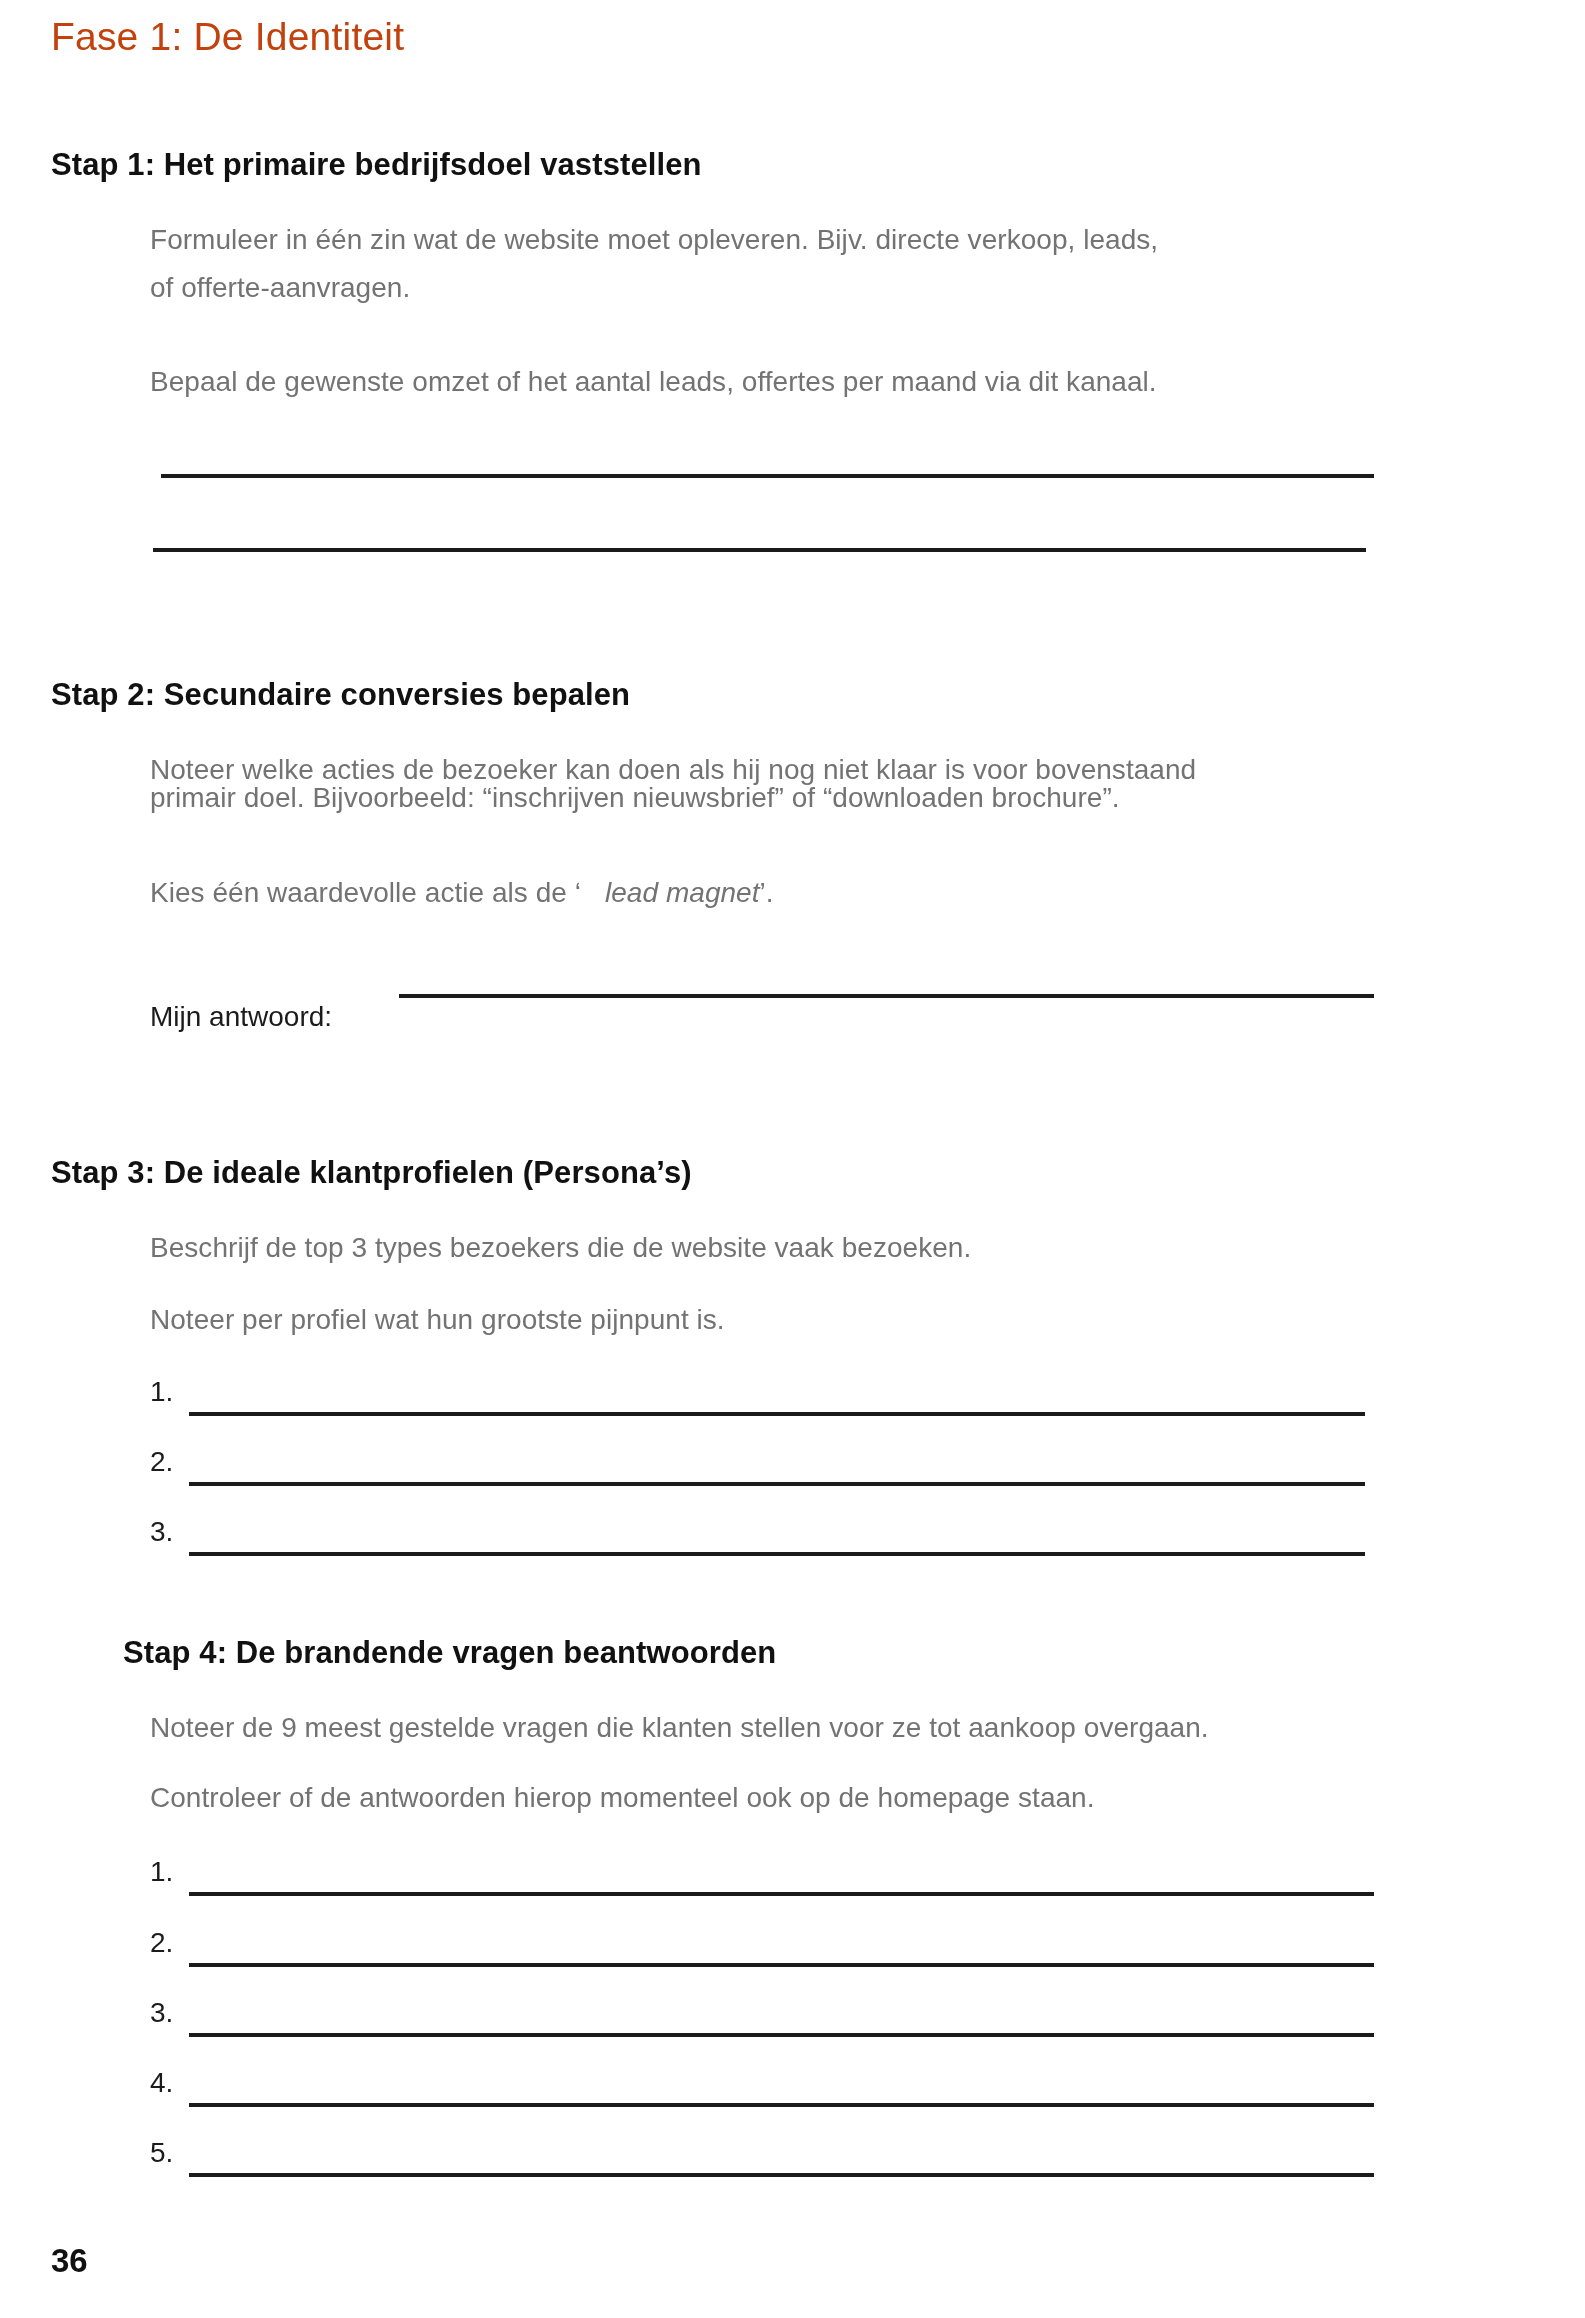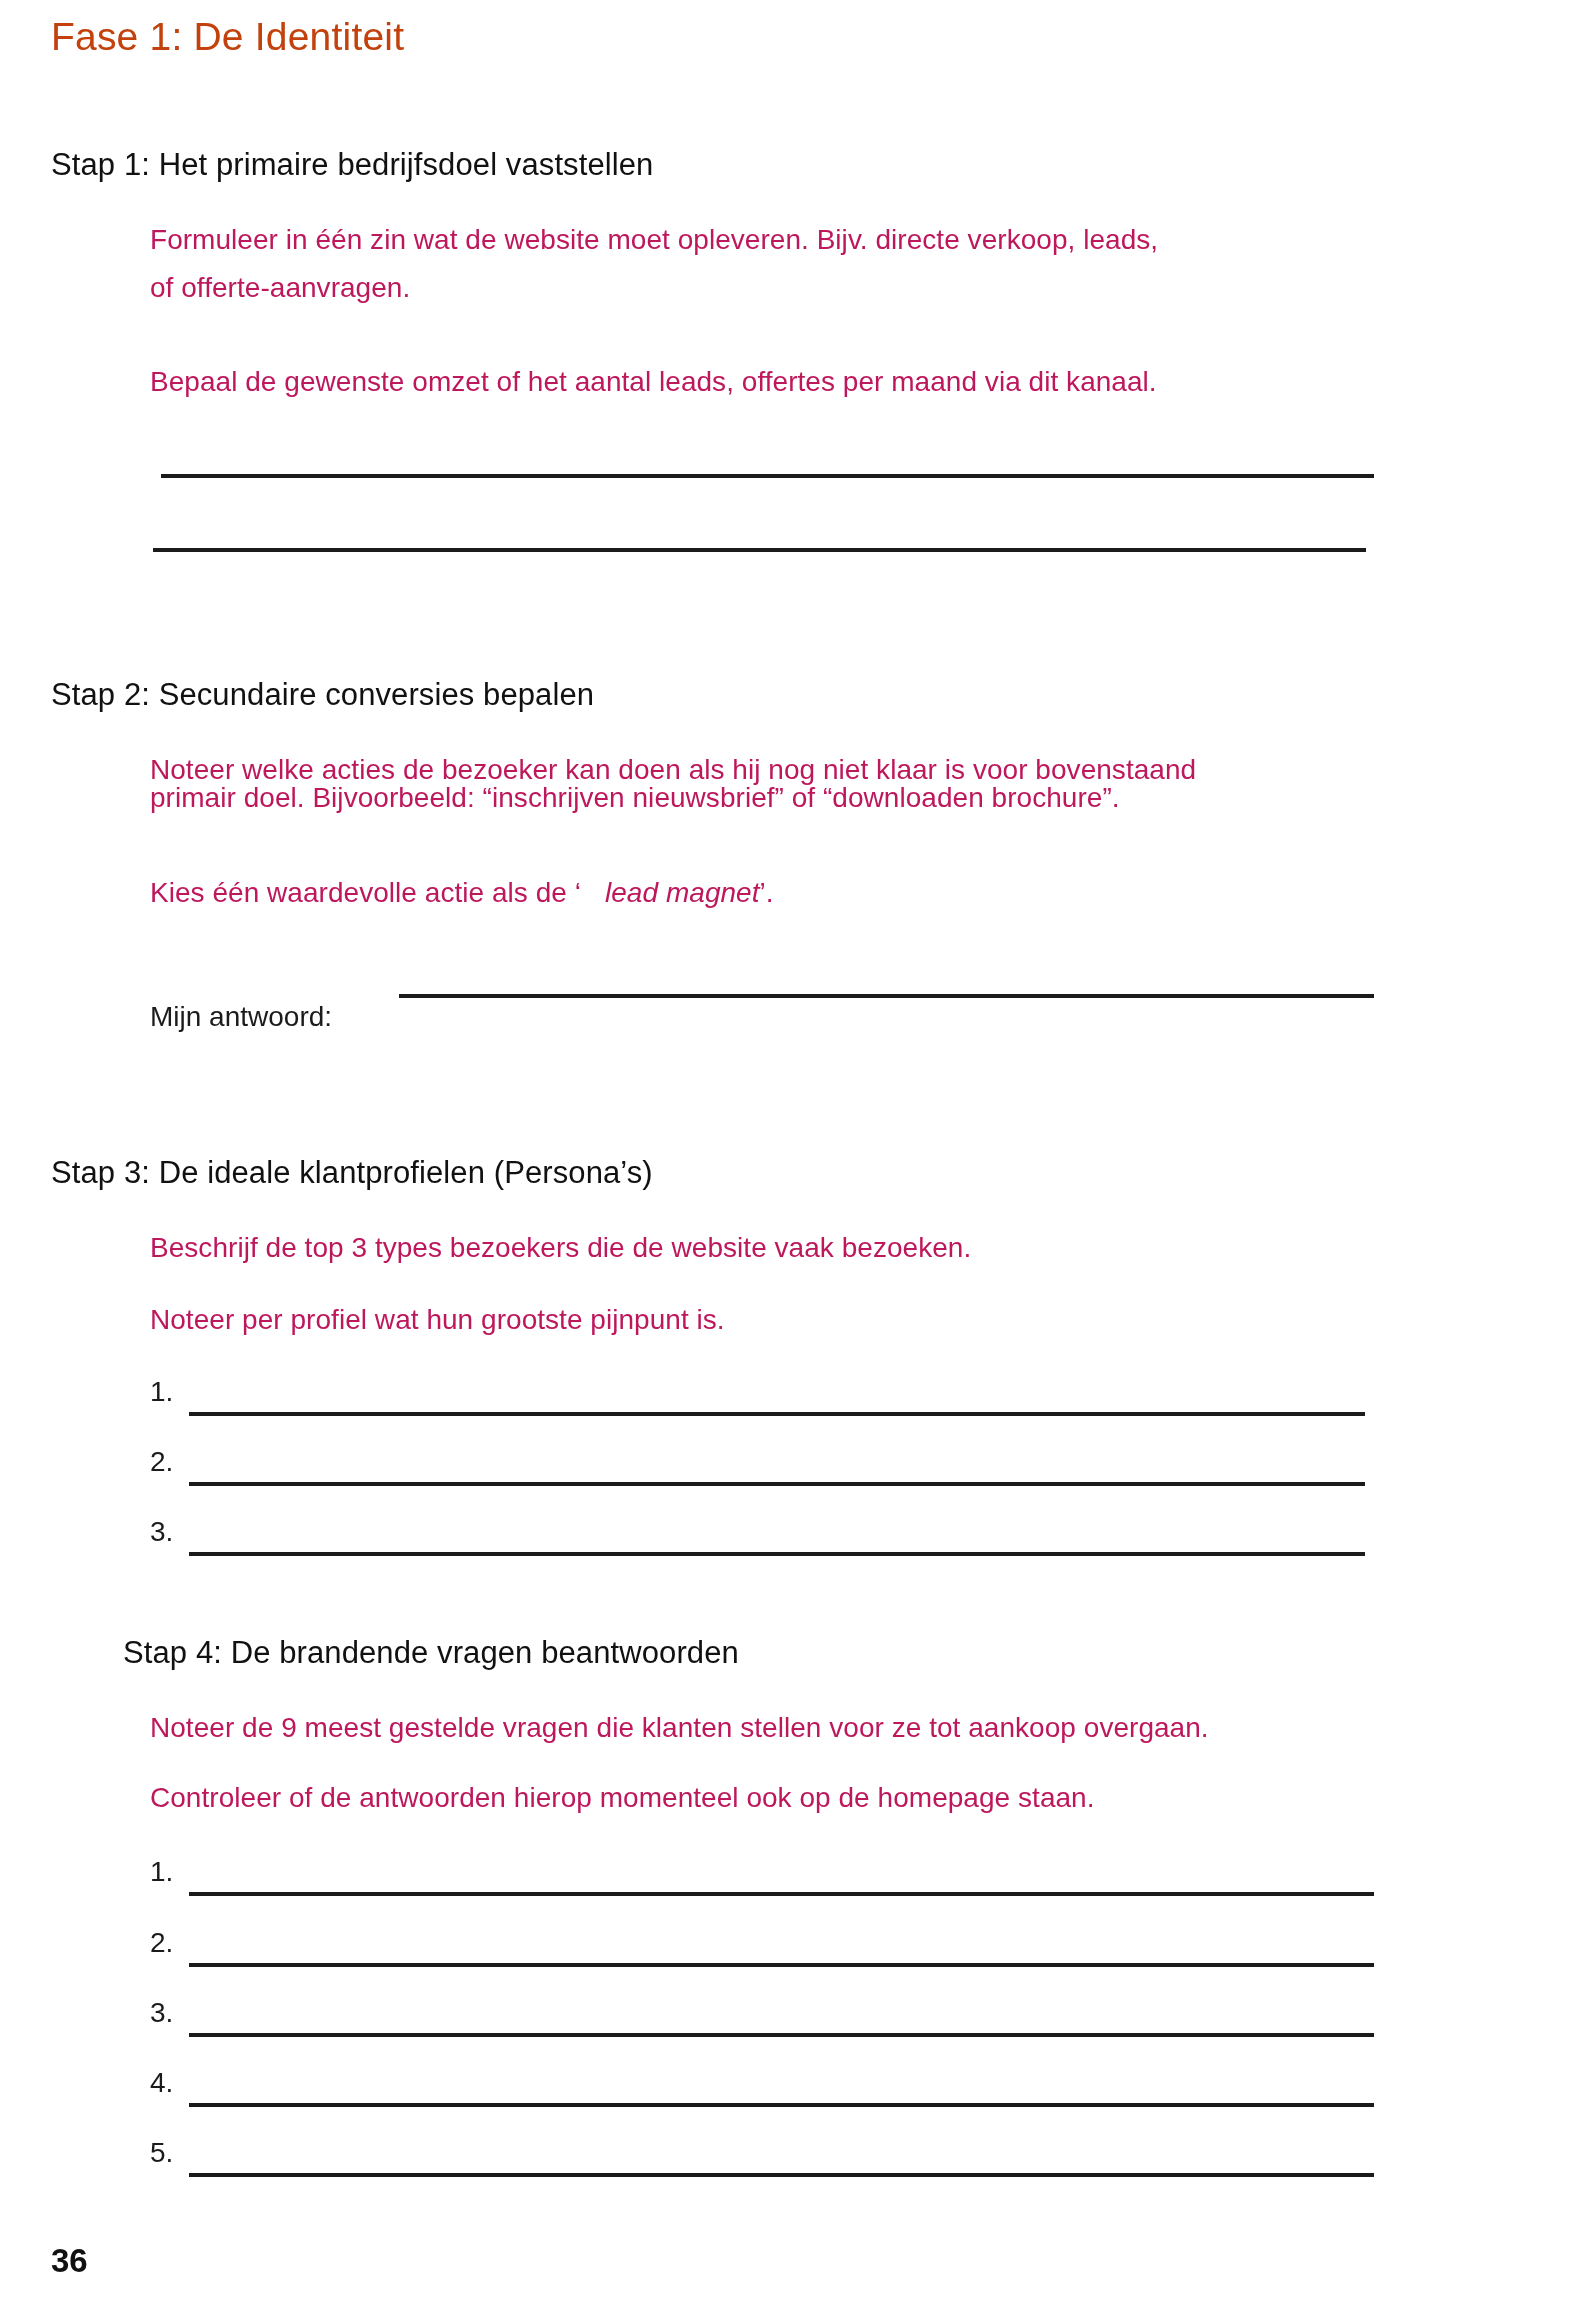--- a/index.html
+++ b/index.html
@@ -35,36 +35,36 @@
     font-weight: 400;
     letter-spacing: 0.2px;
     color: #c2410c;
     white-space: nowrap;
   }
 
   .step-heading {
     position: absolute;
     left: 51px;
     font-size: 31px;
-    font-weight: normal;
+    font-weight: bold;
     color: #111111;
     white-space: nowrap;
     letter-spacing: 0.1px;
   }
   .step-heading.indented {
     left: 90px;
     margin-left: 33px;
   }
 
   .body-line {
     position: absolute;
     left: 150px;
     font-size: 28px;
     font-weight: 400;
-    color: #be185d;
+    color: #737373;
     white-space: nowrap;
     letter-spacing: 0.04px;
   }
   .body-line em {
     font-style: italic;
     margin-left: 24px;
   }
 
   
   .rule {

